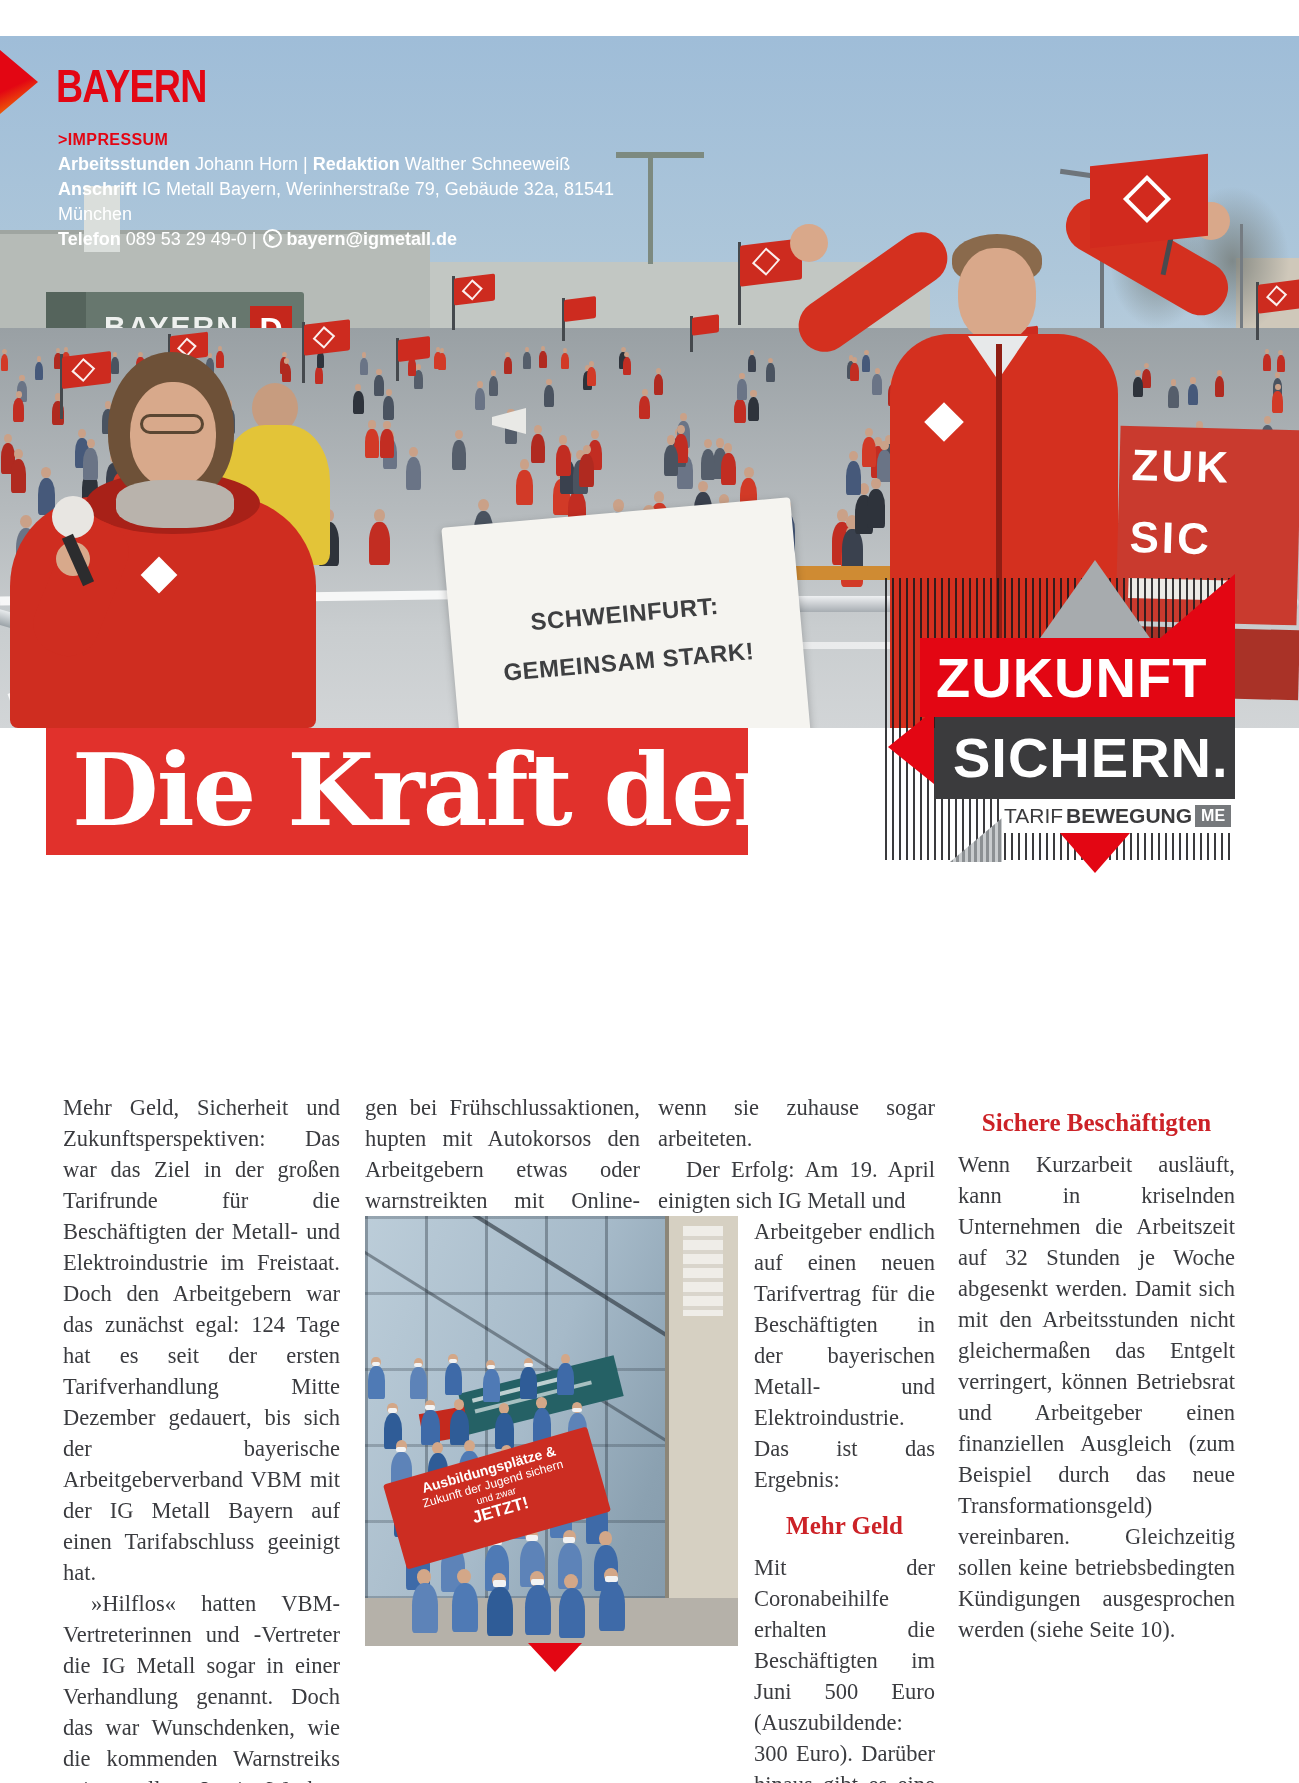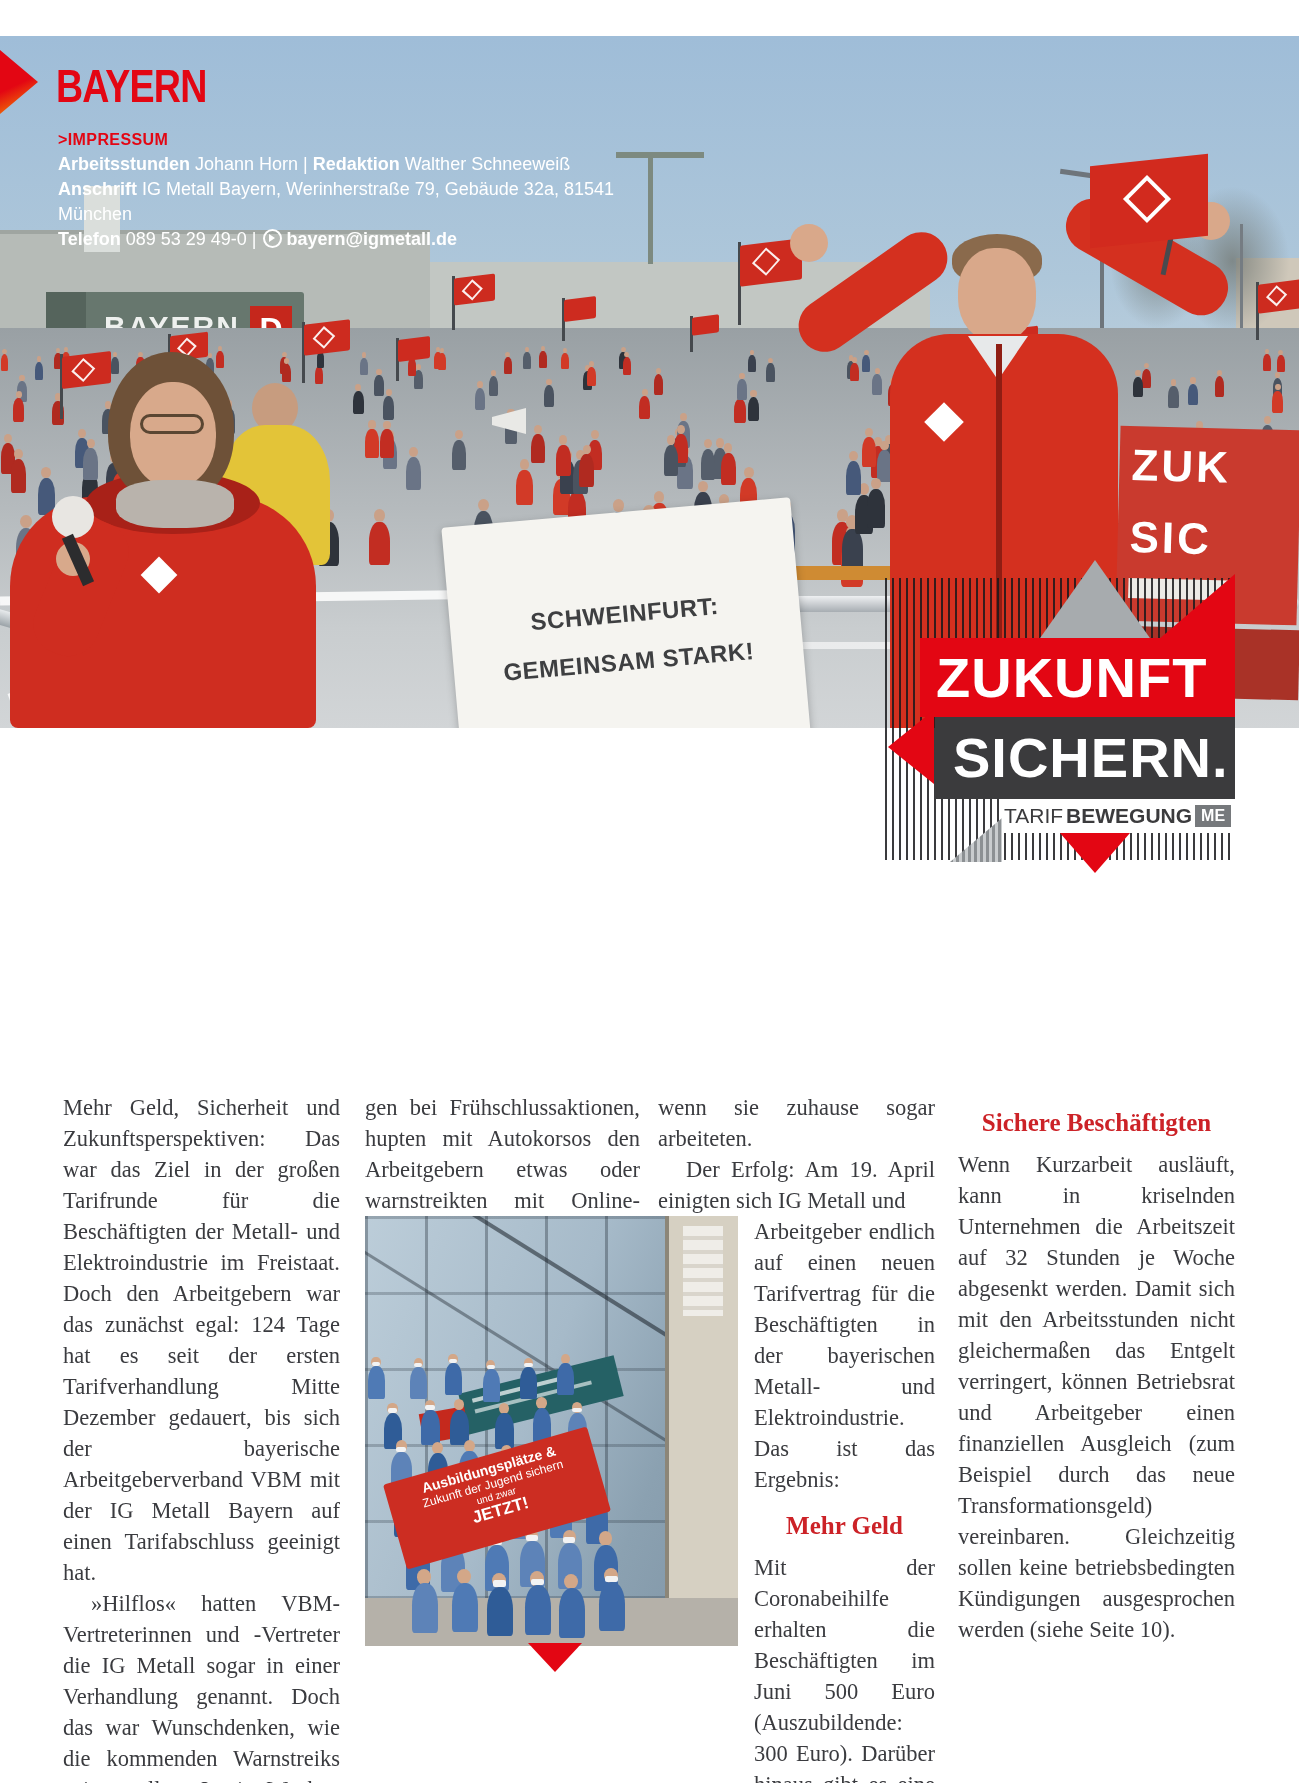--- a/index.html
+++ b/index.html
@@ -535,20 +535,21 @@
     <span class="btxt" style="display:block;font-size:56px;line-height:82px;padding-left:18px;letter-spacing:1px">SICHERN.</span>
   </div>
   <div class="ab" style="left:1000px;top:799px;width:235px;height:34px;background:#fff;display:flex;align-items:center;justify-content:center;gap:3px">
     <span style="font-size:21px;color:#3b3b3d">TARIF</span>
       <span style="font-size:21px;font-weight:bold;color:#3b3b3d">BEWEGUNG</span>
     <span style="font-size:16px;font-weight:bold;color:#fff;background:#76797c;padding:2px 6px">ME</span>
   </div>
   <div class="ab" style="left:1060px;top:833px;width:70px;height:40px;background:#e30613;clip-path:polygon(0 0,100% 0,50% 100%)"></div>
   <div class="ab" style="left:950px;top:818px;width:52px;height:44px;background:repeating-linear-gradient(90deg,#8c9093 0 3px,#c9ccce 3px 6px);clip-path:polygon(100% 0,100% 100%,0 100%)"></div>
 
+  <div class="ab banner"><span>Die Kraft der</span></div>
 
   <div class="col" style="left:63px;width:277px">
     <p>Mehr Geld, Sicherheit und Zukunftsperspektiven: Das war das Ziel in der großen Tarifrunde für die Beschäftigten der Metall- und Elektroindustrie im Freistaat. Doch den Arbeitgebern war das zunächst egal: 124 Tage hat es seit der ersten Tarifverhandlung Mitte Dezember gedauert, bis sich der bayerische Arbeitgeberverband VBM mit der IG Metall Bayern auf einen Tarifabschluss geeinigt hat.</p>
     <p class="ind">»Hilflos« hatten VBM-Vertreterinnen und -Vertreter die IG Metall sogar in einer Verhandlung genannt. Doch das war Wunschdenken, wie die kommenden Warnstreiks zeigen sollten: In vier Wochen beteiligten sich allein in Bayern 251 899 Kolleginnen und Kolle-</p>
   </div>
   <div class="col" style="left:365px;width:275px">
     <p>gen bei Frühschlussaktionen, hupten mit Autokorsos den Arbeitgebern etwas oder warnstreikten mit Online-Meetings,</p>
   </div>
   <div class="col" style="left:658px;width:277px">
     <p>wenn sie zuhause sogar arbeiteten.</p>

